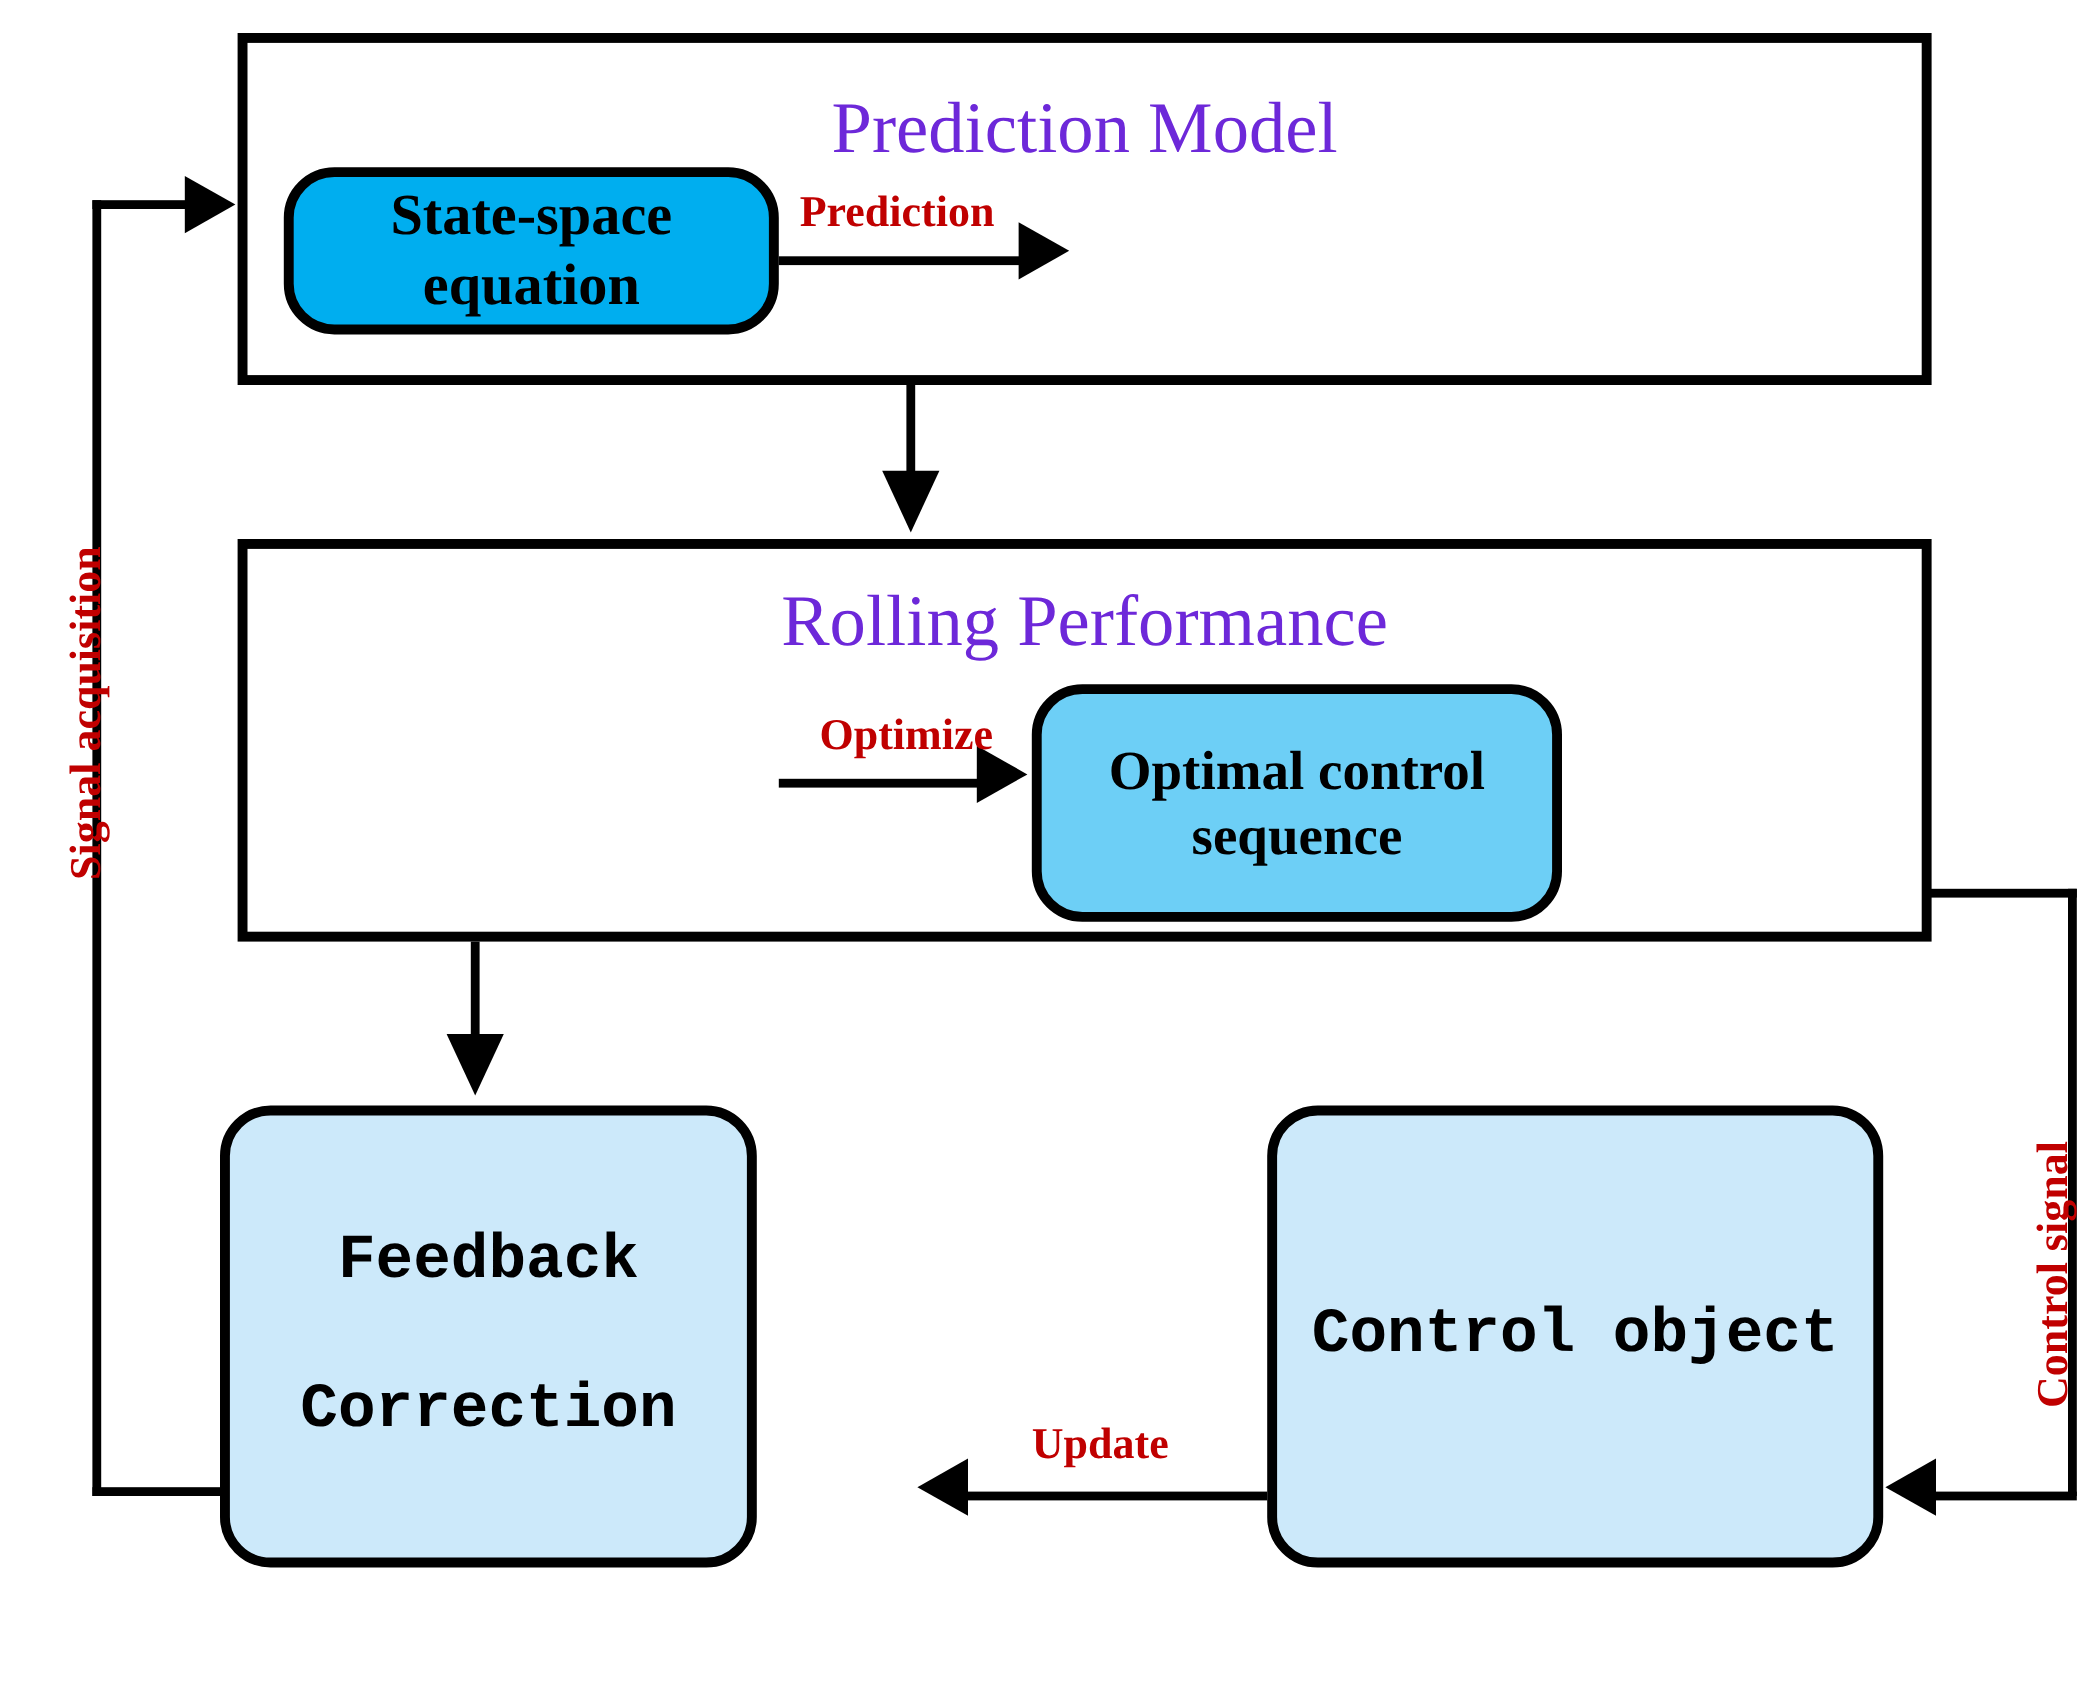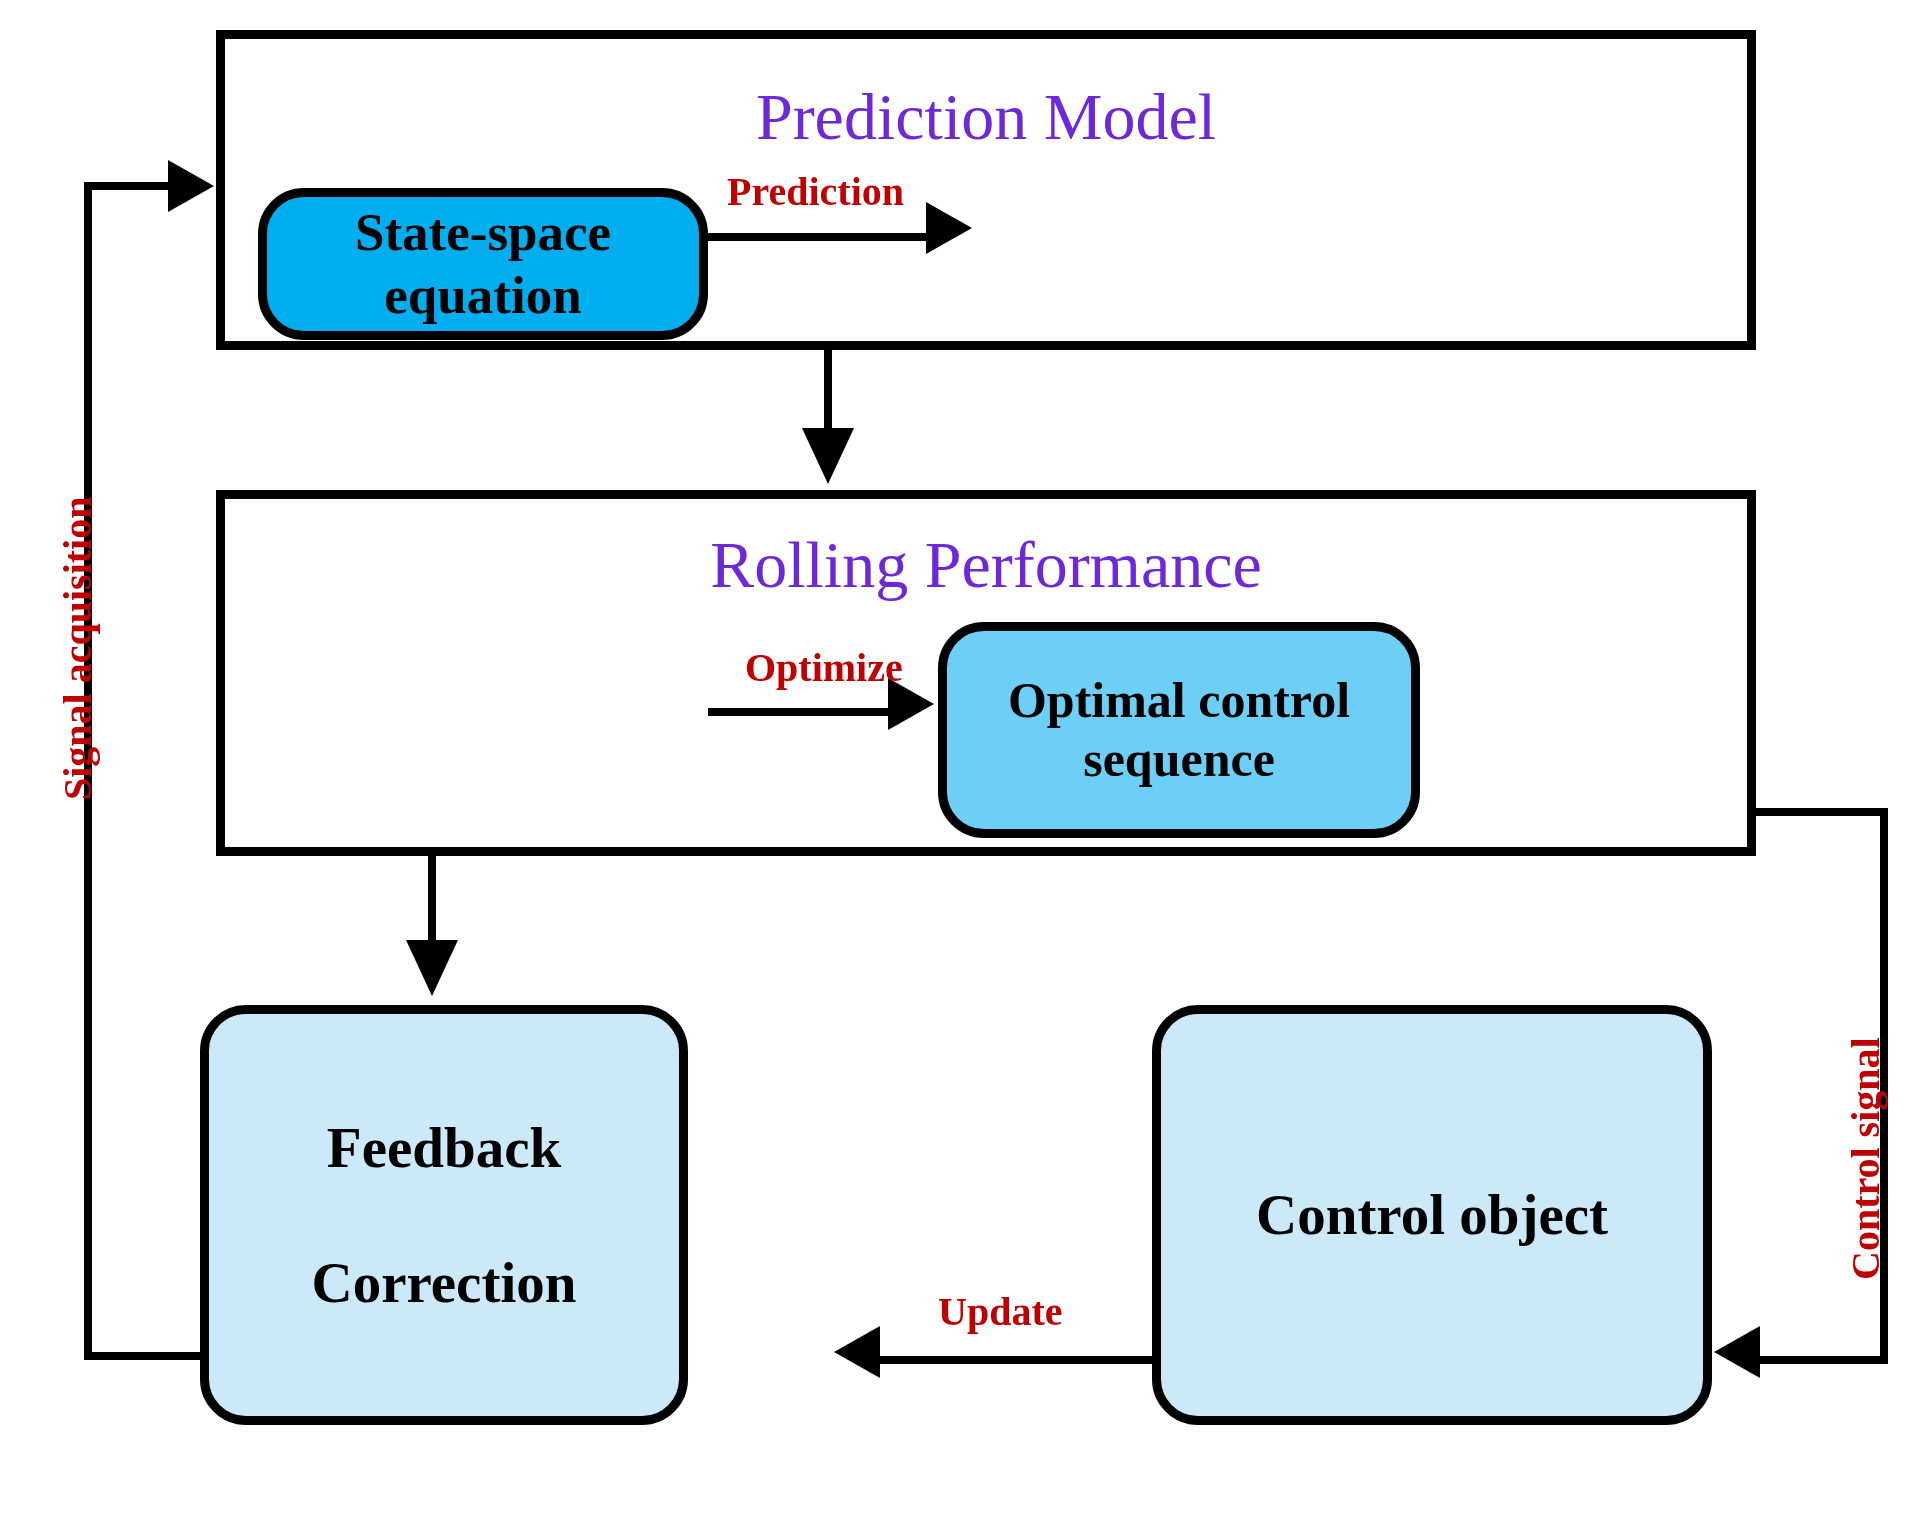--- a/index.html
+++ b/index.html
@@ -43,21 +43,21 @@
     align-items: center;
     justify-content: center;
     text-align: center;
     font-weight: bold;
     color: #000000;
     line-height: 1.18;
     padding: 0 14px;
   }
   .node.fill-strong { background: #00aeef; }
   .node.fill-mid    { background: #6dcff6; }
-  .node.fill-light  { background: #cce9fa; }
+  .node.fill-light  { background: #cce9fa; font-family: Liberation Mono, monospace; }
 
   
   .line-h {
     position: absolute;
     height: 8px;
     background: #000000;
   }
   .line-v {
     position: absolute;
     width: 8px;
@@ -98,21 +98,21 @@
 </style>
 </head>
 <body>
 
 <div id="stage">
 
   <div class="outer-box" style="left:216px; top:30px; width:1540px; height:320px;">
     <div class="outer-title" style="top:40px; font-size:66px;">Prediction Model</div>
   </div>
 
-  <div class="node fill-strong" style="left:258px; top:152px; width:450px; height:152px; font-size:53px;margin-top:36px;">
+  <div class="node fill-strong" style="left:258px; top:152px; width:450px; height:152px; font-size:53px;">
     <span>
       <span>State-space</span><br>
       <span>equation</span>
     </span>
   </div>
 
 
   <div class="line-h" style="left:708px; top:233px; width:222px;"></div>
   <div class="arrow arrow-right" style="left:926px; top:202px;"></div>
   <div class="edge-label" style="left:727px; top:168px; font-size:40px;">Prediction</div>

